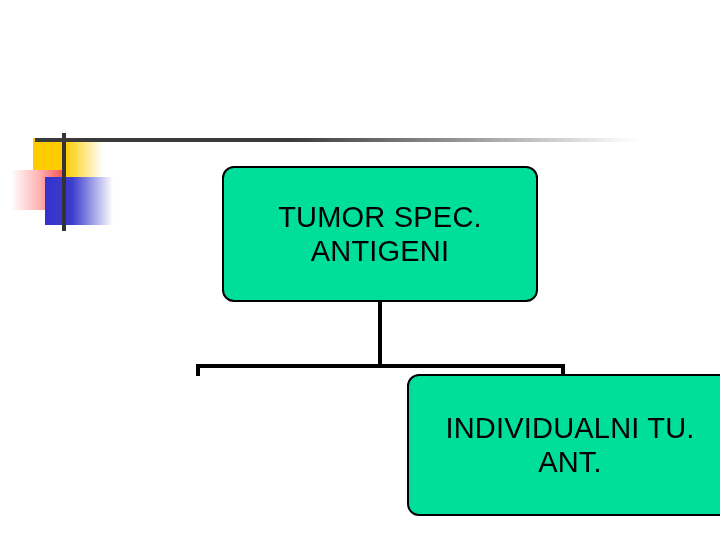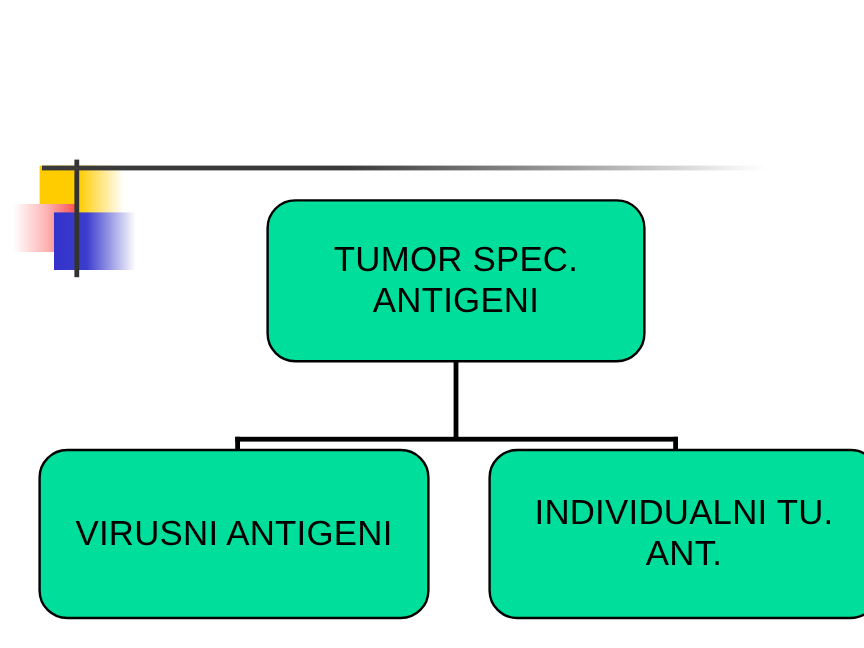--- a/index.html
+++ b/index.html
@@ -65,21 +65,21 @@
     width: 605px;
     height: 4px;
     background: linear-gradient(to right, #3A3A3A 0%, #3A3A3A 42%, #9C9C9C 72%, #F4F4F4 96%, #FFFFFF 100%);
   }
 
   
   .node {
     position: absolute;
     background: #00DE9B;
     border: 2px solid #000000;
-    border-radius: 24px;
+    border-radius: 12px;
     box-sizing: border-box;
     display: flex;
     align-items: center;
     justify-content: center;
     text-align: center;
     color: #000000;
     font-size: 29px;
     line-height: 1.18;
     letter-spacing: 0.2px;
     white-space: pre-line;
@@ -149,18 +149,17 @@
   <div id="logo-horizontal-line"></div>
 
   <div class="connector" id="connector-root-stem"></div>
   <div class="connector" id="connector-horizontal-bar"></div>
   <div class="connector" id="connector-left-drop"></div>
   <div class="connector" id="connector-right-drop"></div>
 
   <div class="node" id="node-root">TUMOR SPEC.
 ANTIGENI</div>
 
-  <div class="node" id="node-viral">VIRUSNI ANTIGENI</div>
 
   <div class="node" id="node-individual">INDIVIDUALNI TU.
 ANT.</div>
 
 </div>
 
 </body></html>

